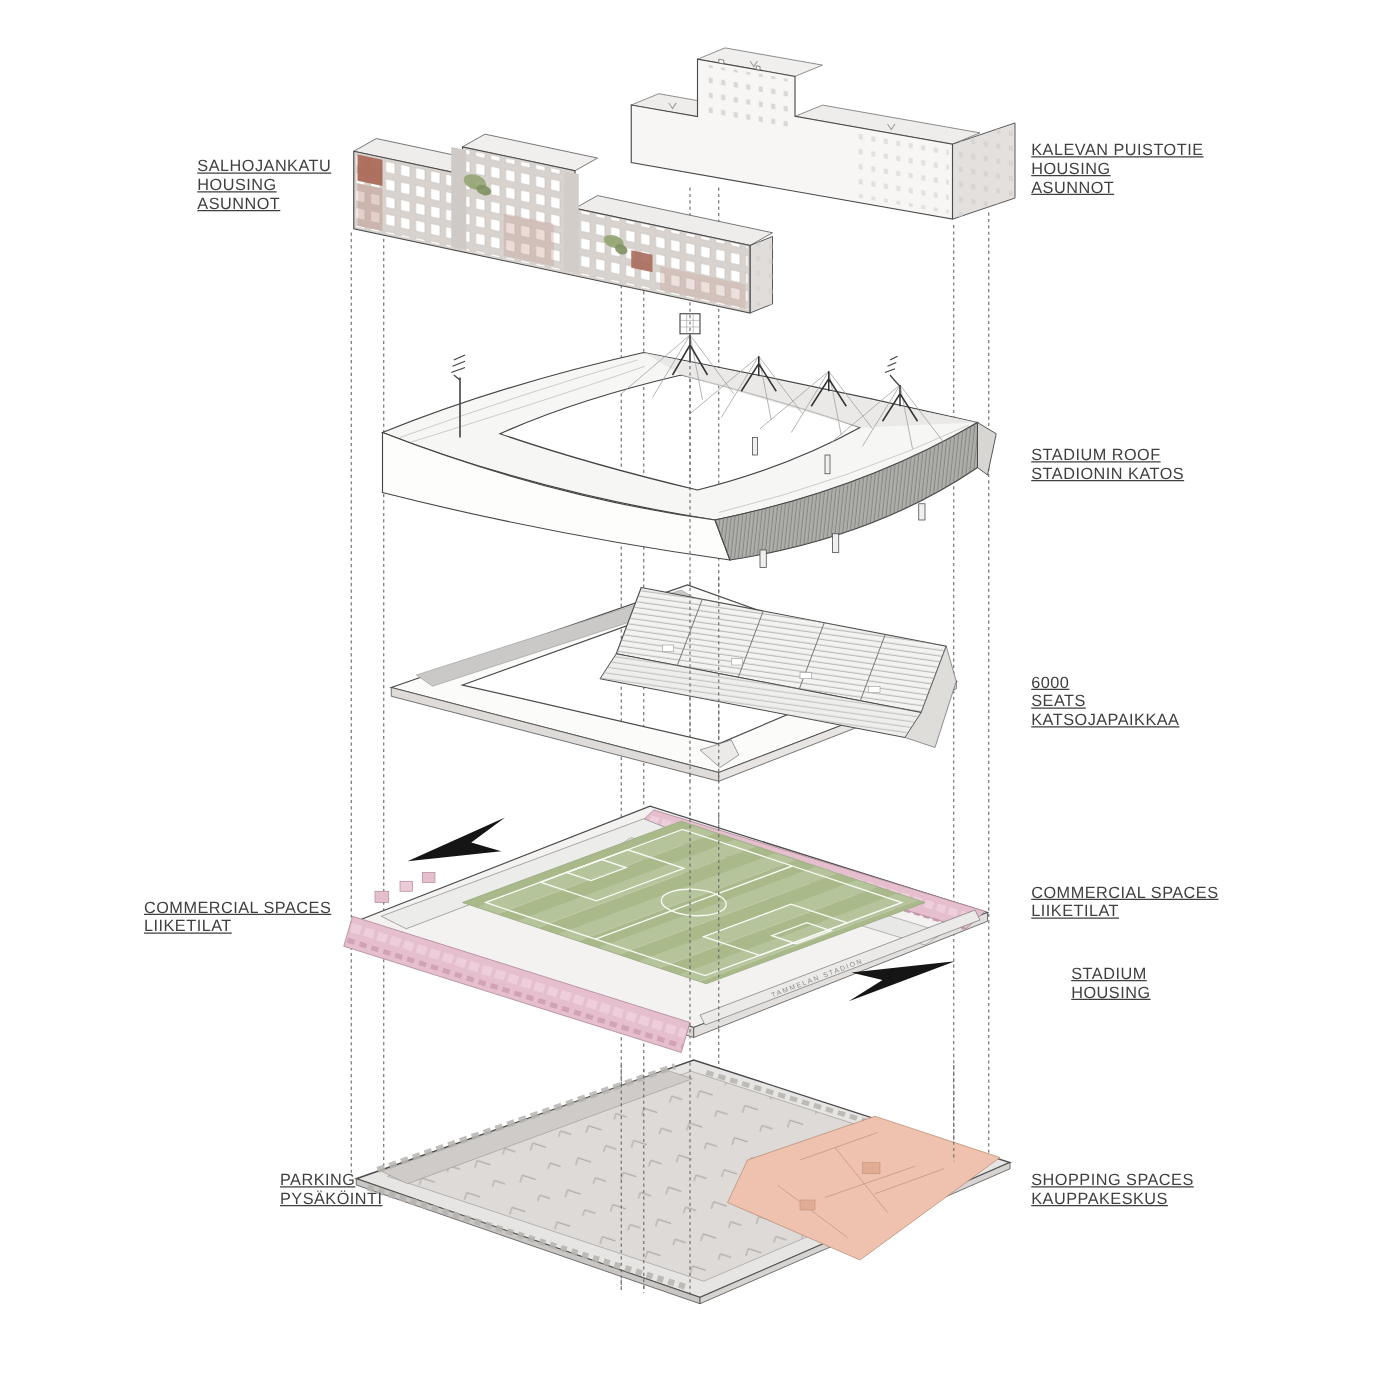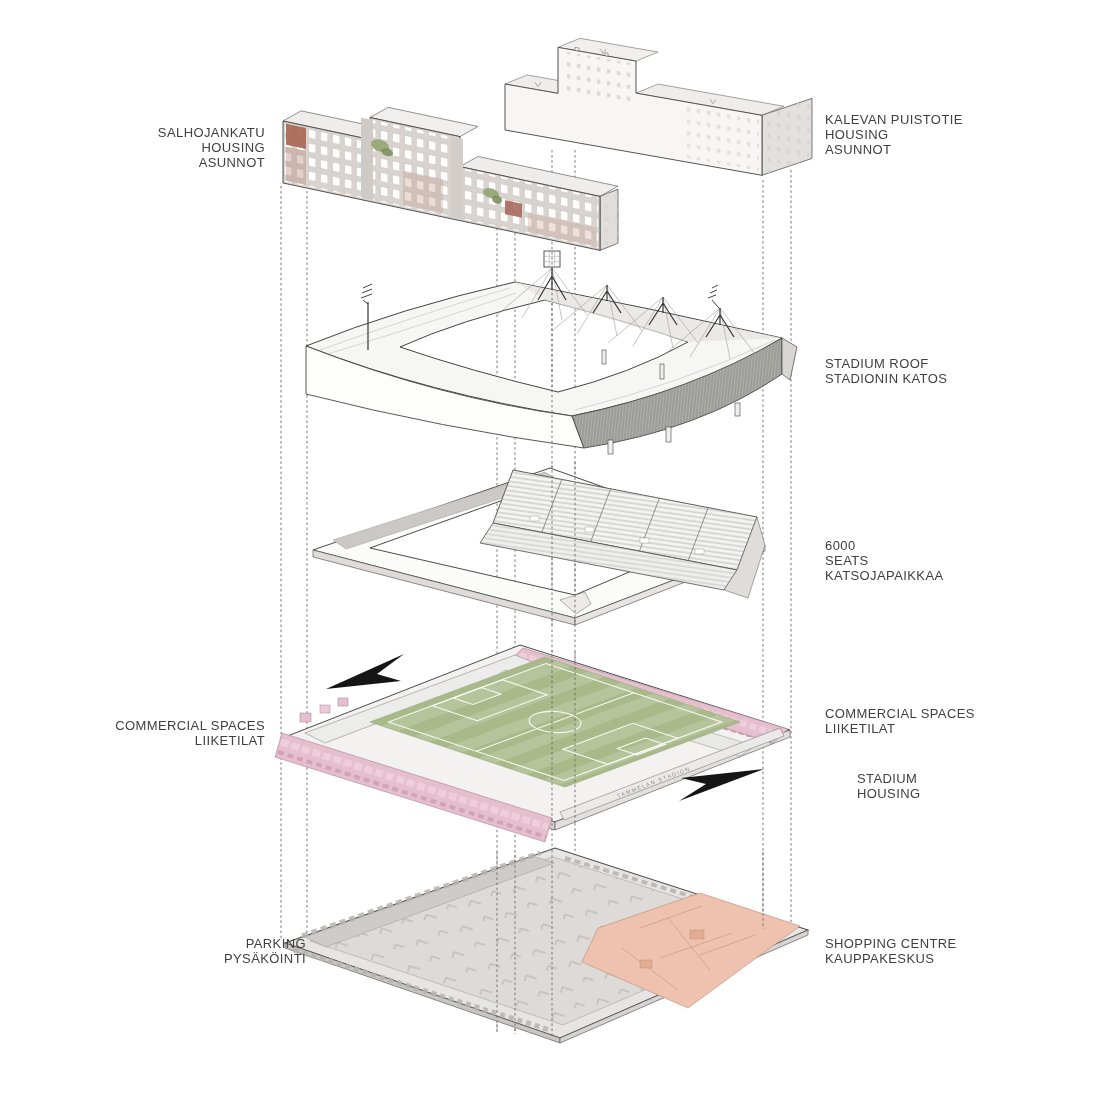--- a/index.html
+++ b/index.html
@@ -3,23 +3,23 @@
 <meta charset="utf-8">
 <style>
   html,body{margin:0;padding:0;background:#ffffff;}
   .stage{
     position:relative;width:1100px;height:1100px;background:#ffffff;overflow:hidden;
     font-family:"Liberation Sans", sans-serif;
   }
   .stage svg{position:absolute;left:0;top:0;}
   .lbl{
     position:absolute;font-size:13px;line-height:15px;letter-spacing:.4px;
-    color:#3f3f3f;white-space:nowrap;
+    color:#3f3f3f;white-space:nowrap;text-decoration:underline;
   }
-  .lbl.left{text-align:right;}
+  .lbl.left{text-align:left;}
   .lbl.right{text-align:left;}
 </style>
 </head>
 <body>
 
 <div class="stage">
 
 <svg width="1100" height="1100" viewBox="0 0 1100 1100">
   <defs>
     <pattern id="winL" width="12" height="14" patternUnits="userSpaceOnUse">
@@ -299,17 +299,17 @@
   <div>STADIUM</div>
   <div>HOUSING</div>
 </div>
 
 <div class="lbl left" style="right:794px;top:936px;">
   <div>PARKING</div>
   <div>PYSÄKÖINTI</div>
 </div>
 
 <div class="lbl right" style="left:825px;top:936px;">
-  <div>SHOPPING CENTRE</div>
+  <div>SHOPPING SPACES</div>
   <div>KAUPPAKESKUS</div>
 </div>
 
 </div>
 
 </body></html>

